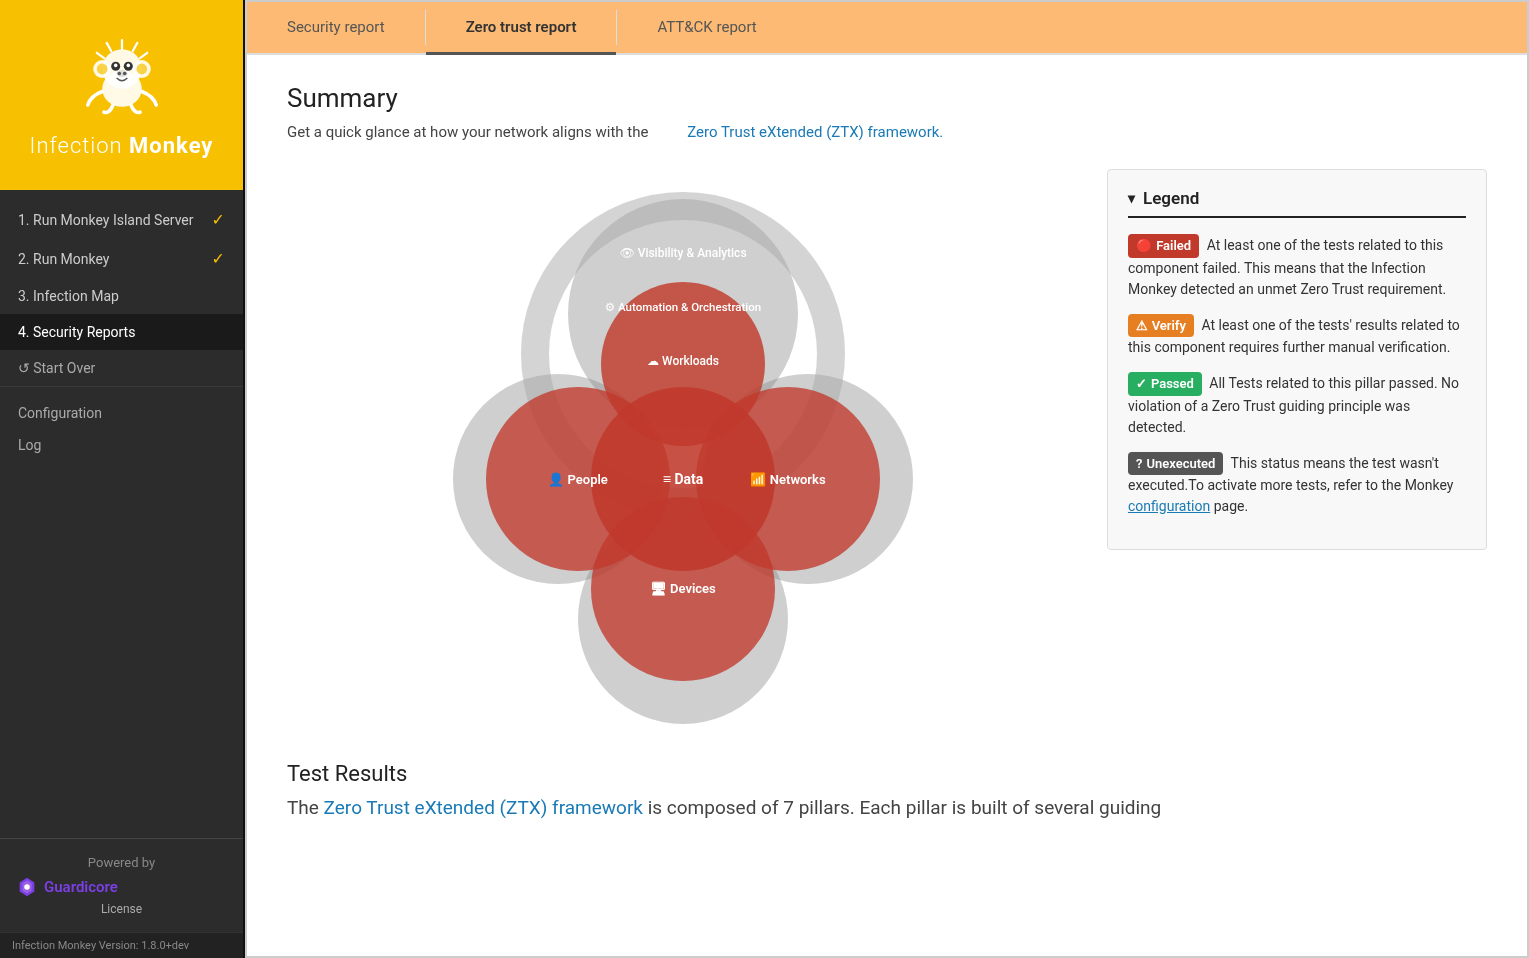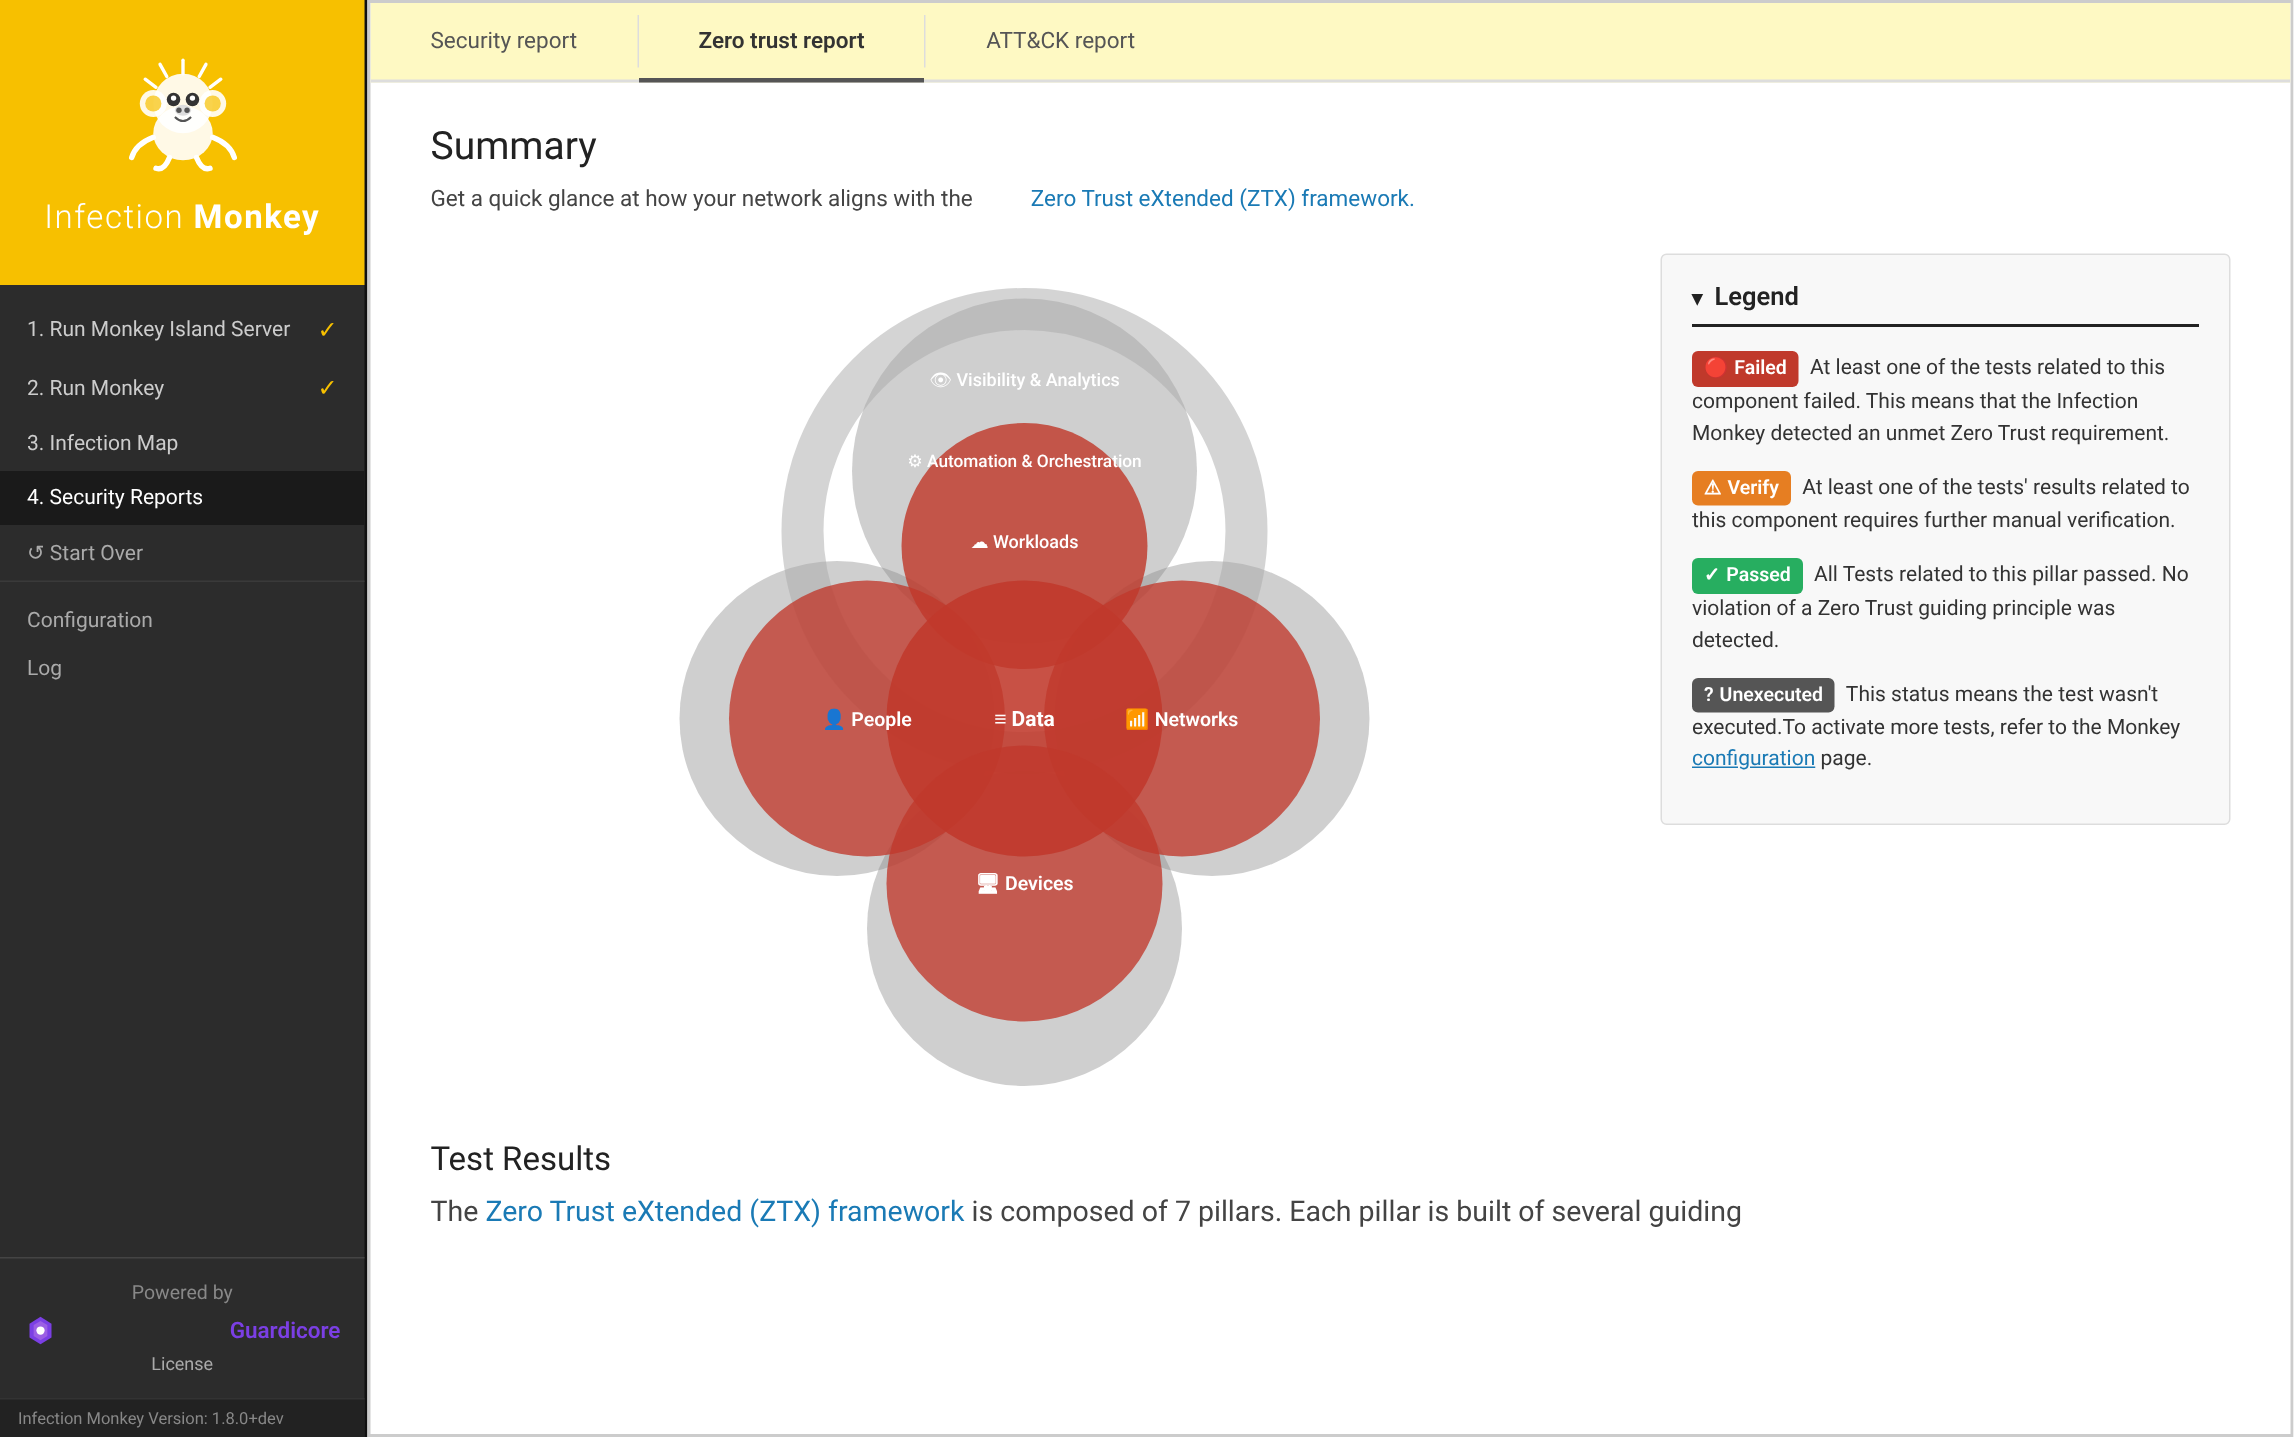--- a/index.html
+++ b/index.html
@@ -56,21 +56,21 @@
       padding: 16px;
       border-top: 1px solid #444;
       text-align: center;
       color: #999;
       font-size: 13px;
     }
     .sidebar-bottom .powered-by { margin-bottom: 6px; color: #888; }
     .sidebar-bottom .guardicore {
       display: flex;
       align-items: center;
-      justify-content: space-between;
+      justify-content: flex-start;
       gap: 6px;
       color: #7b3fe4;
       font-weight: 600;
       font-size: 15px;
       cursor: pointer;
     }
     .sidebar-bottom .guardicore svg { width: 22px; height: 22px; }
     .sidebar-bottom .license { color: #aaa; font-size: 12px; margin-top: 4px; cursor: pointer; }
     .version-bar {
       padding: 6px 12px;
@@ -101,21 +101,21 @@
       flex-direction: column;
       overflow: hidden;
       background: #fff;
       border: 2px solid #ccc;
     }
 
     
     #tab-bar {
       display: flex;
       border-bottom: 2px solid #ddd;
-      background: #fef9c3;
+      background: #fdba74;
     }
     .tab {
       padding: 16px 40px;
       font-size: 15px;
       cursor: pointer;
       color: #555;
       border-bottom: 3px solid transparent;
       margin-bottom: -2px;
     }
     .tab.active {

